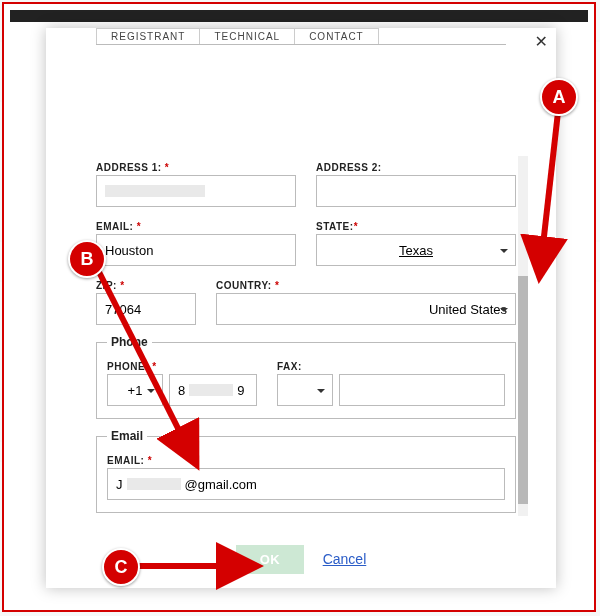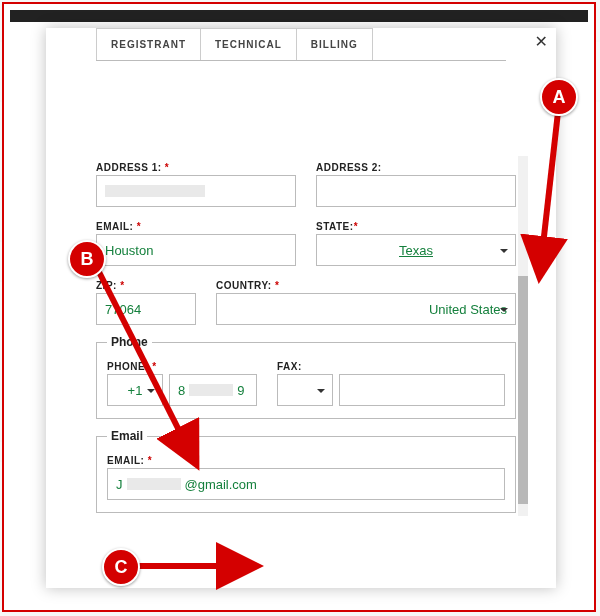--- a/index.html
+++ b/index.html
@@ -60,23 +60,23 @@
     letter-spacing: 2px;
     font-family: Arial Black, Arial, sans-serif;
   }
   .tabs {
     display: flex;
     margin: 0 50px;
     border-bottom: 1px solid #bbb;
   }
   .tab {
     flex: none;
-    padding: 10px 14px;
+    padding: 2px 14px;
     font-size: 10px;
-    font-weight: 700;
+    font-weight: 400;
     letter-spacing: 1px;
     border: 1px solid #ccc;
     border-bottom: none;
     margin-right: -1px;
     background: #fff;
     color: #444;
     cursor: pointer;
     position: relative;
   }
   .tab.active {
@@ -123,21 +123,21 @@
     display: block;
   }
   .req { color: #c00; }
   .input, .select {
     width: 100%;
     box-sizing: border-box;
     height: 32px;
     border: 1px solid #bbb;
     background: #fff;
     font-size: 13px;
-    color: #15803d;
+    color: #000000;
     padding: 0 8px;
     font-family: inherit;
   }
   .select { appearance: none; -webkit-appearance: none; background: #fff; }
   .sel-wrap { position: relative; }
   .sel-wrap::after {
     content: ""; position: absolute; right: 8px; top: 50%; margin-top: -1px;
     border: 4px solid transparent; border-top-color: #333;
   }
 
@@ -212,21 +212,21 @@
   <div class="topbar"></div>
 
   <div class="modal">
 
     <div class="close">✕</div>
 
 
     <div class="tabs">
       <div class="tab">REGISTRANT</div>
       <div class="tab">TECHNICAL</div>
-      <div class="tab">BILLING</div>
+      <div class="tab">CONTACT</div>
     </div>
 
     <div class="scroll-area">
 
       <div class="row">
         <div class="col">
           <span class="field-label">
             <span>ADDRESS 1:</span>
             <span class="req">*</span>
           </span>
@@ -326,20 +326,24 @@
           <span>@gmail.com</span>
         </div>
       </fieldset>
 
     </div>
 
     <div class="scrollbar-track">
       <div class="scrollbar-thumb"></div>
     </div>
 
+    <div class="footer">
+      <button class="ok-btn">OK</button>
+      <a class="cancel-link">Cancel</a>
+    </div>
 
   </div>
 
   <svg class="ann-layer" width="594" height="610">
     <defs>
       <marker id="arrowhead" markerWidth="8" markerHeight="8" refX="6" refY="4" orient="auto">
         <polygon points="0 0, 8 4, 0 8" fill="#d40000"></polygon>
       </marker>
     </defs>
 

